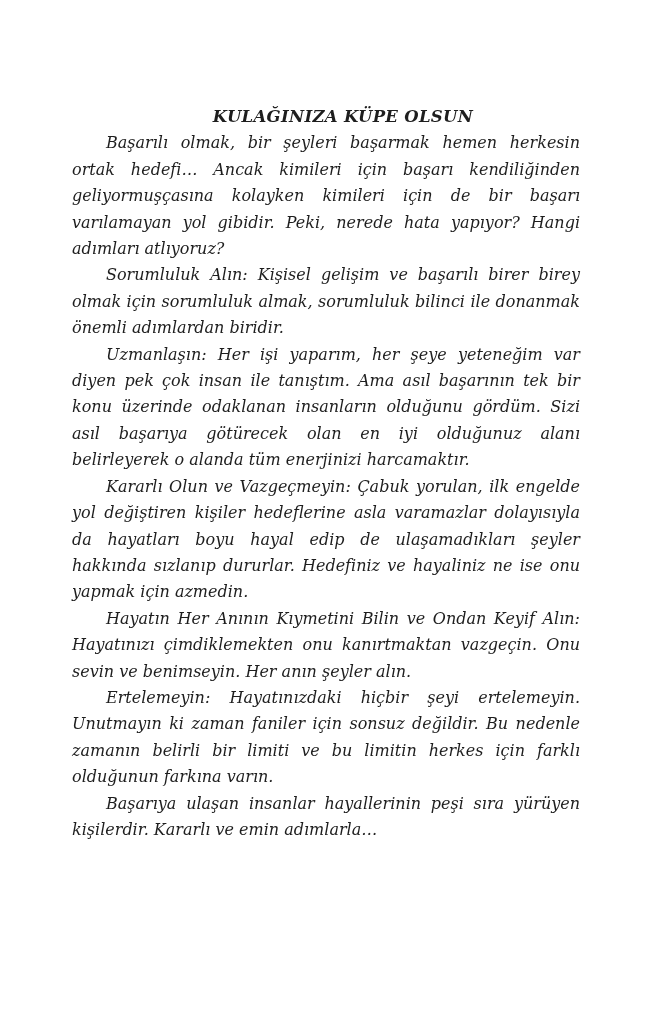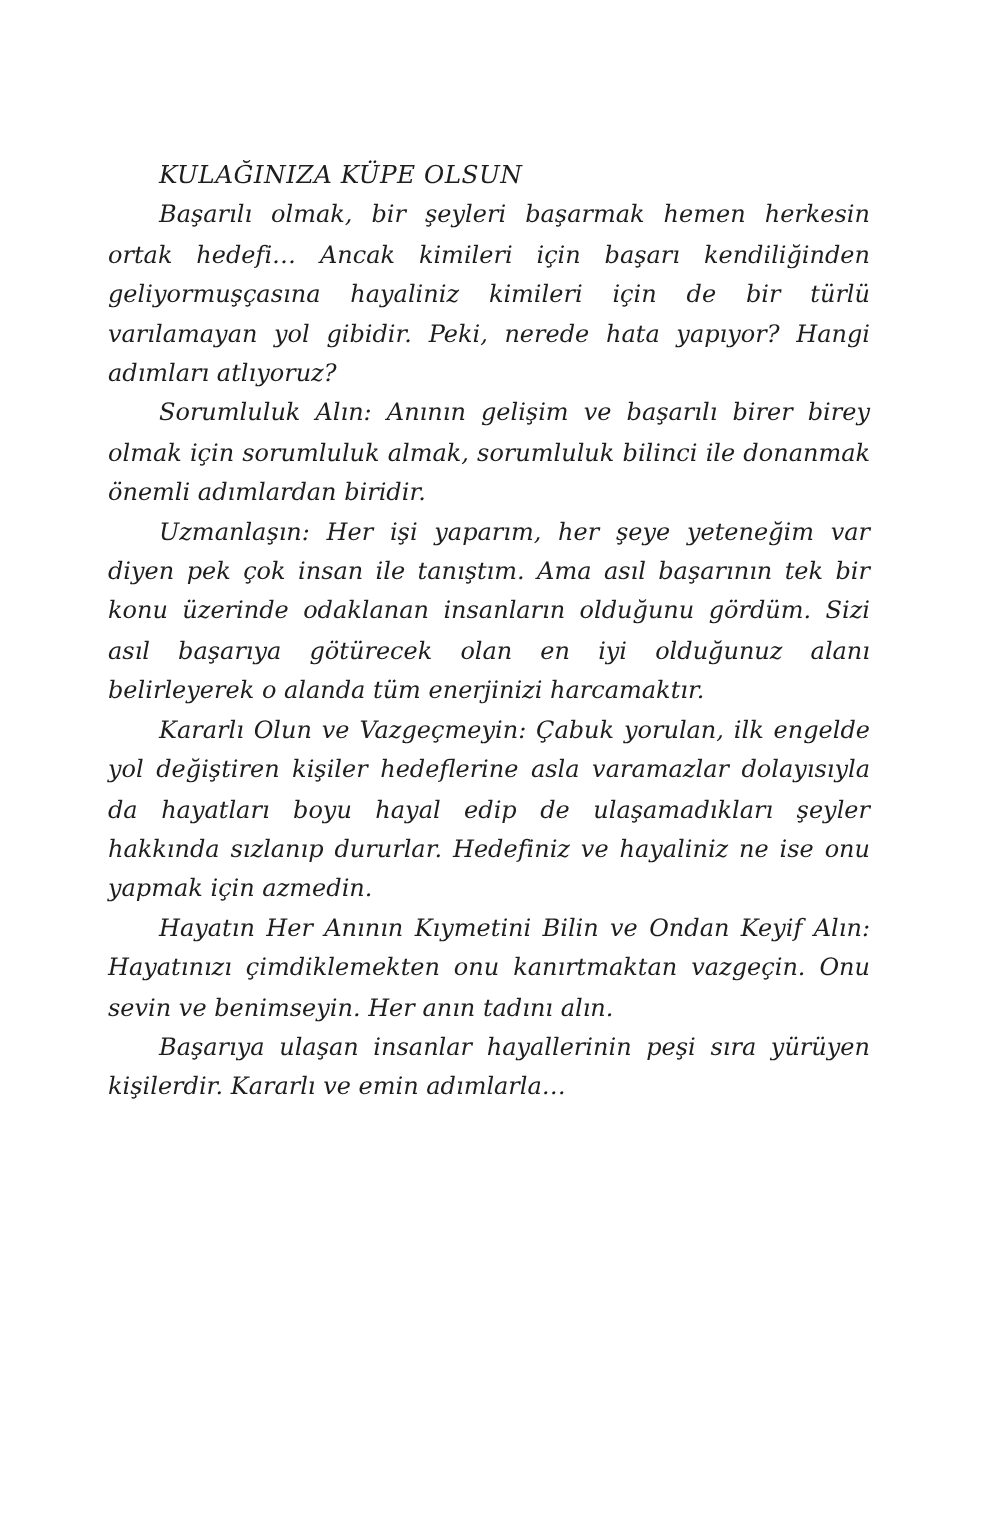--- a/index.html
+++ b/index.html
@@ -29,40 +29,41 @@
     font-size: 16px;
     line-height: 26.4px;
     text-align: justify;
     hyphens: auto;
     -webkit-hyphens: auto;
   }
   .chapter-title {
     margin: 0;
     padding: 0;
     font-size: 16.5px;
-    font-weight: normal;
+    font-weight: bold;
     font-style: italic;
     line-height: 26.4px;
     text-indent: 34px;
-    text-align: left;
+    text-align: center;
     letter-spacing: 0.3px;
   }
   .para {
     margin: 0;
     padding: 0;
     text-indent: 34px;
   }
 </style>
 </head>
 <body>
 
 <div class="book-page">
   <div class="text-block">
     <h1 class="chapter-title">KULAĞINIZA KÜPE OLSUN</h1>
-    <p class="para">Başarılı olmak, bir şeyleri başarmak hemen herkesin ortak hedefi… Ancak kimileri için başarı kendiliğinden geliyormuşçasına hayaliniz kimileri için de bir türlü varılamayan yol gibidir. Peki, nerede hata yapıyor? Hangi adımları atlıyoruz?</p>
-    <p class="para">Sorumluluk Alın: Anının gelişim ve başarılı birer birey olmak için sorumluluk almak, sorumluluk bilinci ile donanmak önemli adımlardan biridir.</p>
+    <p class="para">Başarılı olmak, bir şeyleri başarmak hemen herkesin ortak hedefi… Ancak kimileri için başarı kendiliğinden geliyormuşçasına kolayken kimileri için de bir başarı varılamayan yol gibidir. Peki, nerede hata yapıyor? Hangi adımları atlıyoruz?</p>
+    <p class="para">Sorumluluk Alın: Kişisel gelişim ve başarılı birer birey olmak için sorumluluk almak, sorumluluk bilinci ile donanmak önemli adımlardan biridir.</p>
     <p class="para">Uzmanlaşın: Her işi yaparım, her şeye yeteneğim var diyen pek çok insan ile tanıştım. Ama asıl başarının tek bir konu üzerinde odaklanan insanların olduğunu gördüm. Sizi asıl başarıya götürecek olan en iyi olduğunuz alanı belirleyerek o alanda tüm enerjinizi harcamaktır.</p>
     <p class="para">Kararlı Olun ve Vazgeçmeyin: Çabuk yorulan, ilk engelde yol değiştiren kişiler hedeflerine asla varamazlar dolayısıyla da hayatları boyu hayal edip de ulaşamadıkları şeyler hakkında sızlanıp dururlar. Hedefiniz ve hayaliniz ne ise onu yapmak için azmedin.</p>
-    <p class="para">Hayatın Her Anının Kıymetini Bilin ve Ondan Keyif Alın: Hayatınızı çimdiklemekten onu kanırtmaktan vazgeçin. Onu sevin ve benimseyin. Her anın tadını alın.</p>
+    <p class="para">Hayatın Her Anının Kıymetini Bilin ve Ondan Keyif Alın: Hayatınızı çimdiklemekten onu kanırtmaktan vazgeçin. Onu sevin ve benimseyin. Her anın şeyler alın.</p>
+    <p class="para">Ertelemeyin: Hayatınızdaki hiçbir şeyi ertelemeyin. Unutmayın ki zaman faniler için sonsuz değildir. Bu nedenle zamanın belirli bir limiti ve bu limitin herkes için farklı olduğunun farkına varın.</p>
     <p class="para">Başarıya ulaşan insanlar hayallerinin peşi sıra yürüyen kişilerdir. Kararlı ve emin adımlarla…</p>
 
   </div>
 </div>
 
 </body></html>

